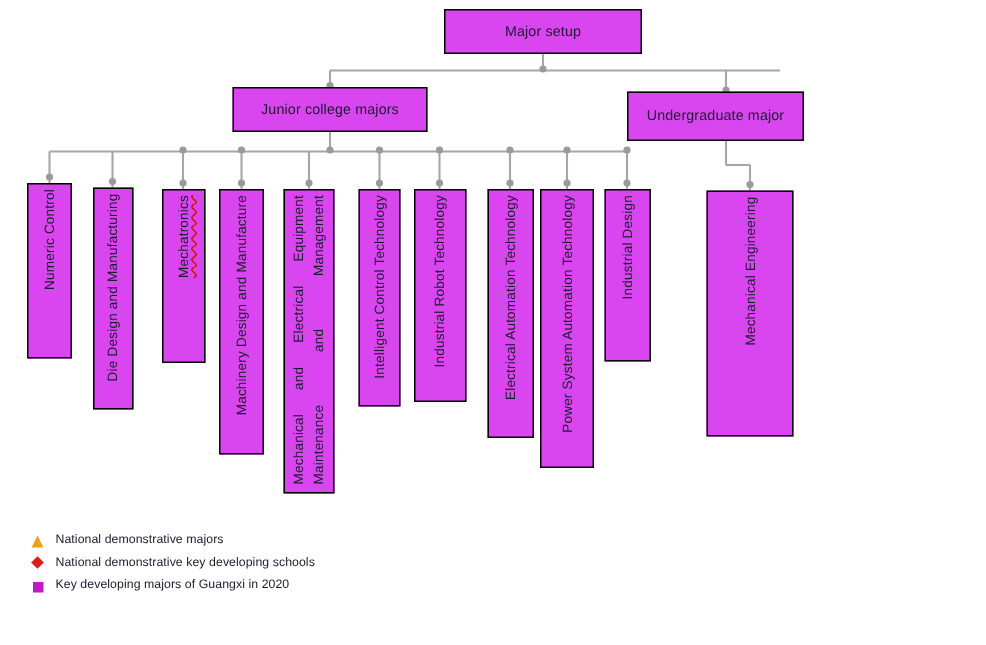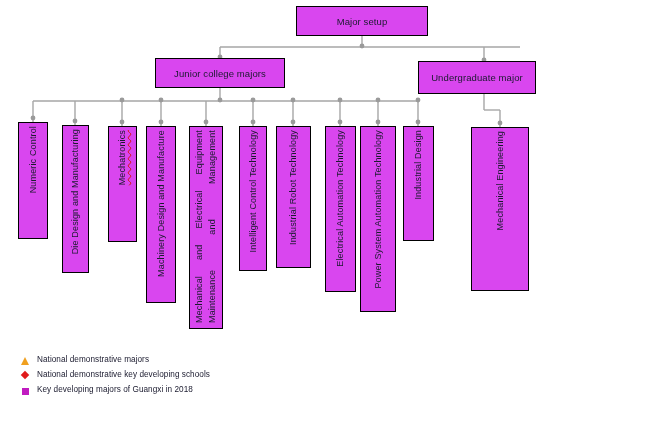--- a/index.html
+++ b/index.html
@@ -242,17 +242,17 @@
     <div class="legend-row">
       <span class="legend-marker">
           <i class="mk-diamond"></i>
         </span>
       <span class="legend-label">National demonstrative key developing schools</span>
     </div>
     <div class="legend-row">
       <span class="legend-marker">
           <i class="mk-square"></i>
         </span>
-      <span class="legend-label">Key developing majors of Guangxi in 2018</span>
+      <span class="legend-label">Key developing majors of Guangxi in 2020</span>
     </div>
   </div>
 
 </div>
 
 </body></html>

